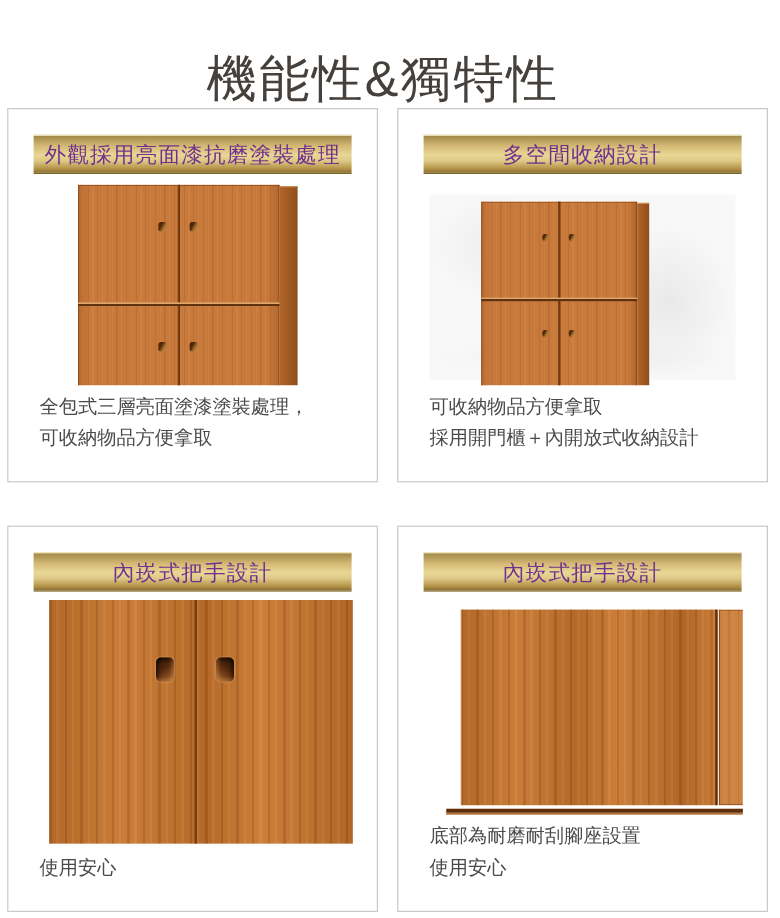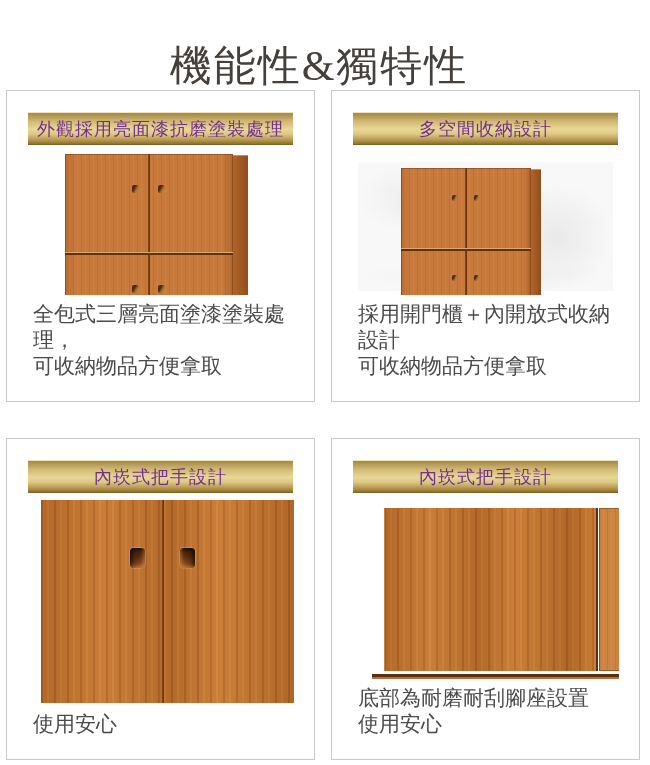--- a/index.html
+++ b/index.html
@@ -4,21 +4,21 @@
 <style>
   html,body{margin:0;padding:0;}
   body{
     width:650px;height:765px;position:relative;background:#ffffff;
     font-family:"Liberation Sans","DejaVu Sans",sans-serif;
     overflow:hidden;
   }
   .page-title{
     position:absolute;top:14px;left:0;right:12px;
     text-align:center;font-size:42px;line-height:1.15;
-    color:#45403b;letter-spacing:2px;font-weight:400;font-family:Liberation Serif, serif;
+    color:#45403b;letter-spacing:2px;font-weight:400;
   }
   .grid{
     position:absolute;top:90px;left:6px;
     display:grid;
     grid-template-columns:309px 309px;
     grid-template-rows:312px 322px;
     column-gap:16px;row-gap:36px;
   }
   .panel{
     box-sizing:border-box;
@@ -26,21 +26,21 @@
     padding:20px;display:flex;flex-direction:column;
   }
   .hdr{
     height:31px;margin:1px;flex:0 0 31px;
     display:flex;align-items:center;justify-content:center;
     background:linear-gradient(180deg,#a28848 0%,#d3b974 28%,#e9d795 52%,#ddc887 68%,#b69549 88%,#8a7034 100%);
     border-top:1px solid #f0e5bb;border-bottom:1px solid #7c6427;
     color:#71308d;font-size:18px;letter-spacing:1px;
   }
   .img-area{flex:1 1 auto;position:relative;overflow:hidden;}
-  .cap{margin:6px 2px 2px 6px;font-size:21px;line-height:26px;color:#4a4a4a;}
+  .cap{margin:6px 2px 2px 6px;font-size:16px;line-height:26px;color:#4a4a4a;}
 
   
   .woodV{
     background-color:#c8793c;
     background-image:
       linear-gradient(90deg, rgba(145,75,25,.28) 0%, rgba(0,0,0,0) 6%, rgba(0,0,0,0) 94%, rgba(120,60,18,.32) 100%),
       repeating-linear-gradient(90deg, rgba(128,62,16,.16) 0 1px, rgba(0,0,0,0) 1px 4px, rgba(240,165,95,.14) 4px 5px, rgba(0,0,0,0) 5px 8px);
     box-shadow:inset 0 0 0 1px rgba(110,55,15,.5);
   }
   .woodBig{
@@ -141,22 +141,22 @@
           <div class="knob" style="left:calc(50% + 8px);top:15%;width:5px;height:6px;"></div>
           <div class="knob" style="left:calc(50% - 14px);top:59%;width:5px;height:6px;"></div>
           <div class="knob" style="left:calc(50% + 8px);top:59%;width:5px;height:6px;"></div>
         </div>
         <div class="side"></div>
         <div class="plinth woodH"></div>
 
       </div>
     </div>
     <div class="cap">
+      <div>可收納物品方便拿取</div>
       <div>採用開門櫃＋內開放式收納設計</div>
-      <div>可收納物品方便拿取</div>
     </div>
   </div>
 
   <div class="panel">
     <div class="hdr">
       <span>內崁式把手設計</span>
     </div>
     <div class="img-area">
       <div class="img3 woodBig">
         <div class="vgap gap3"></div>

